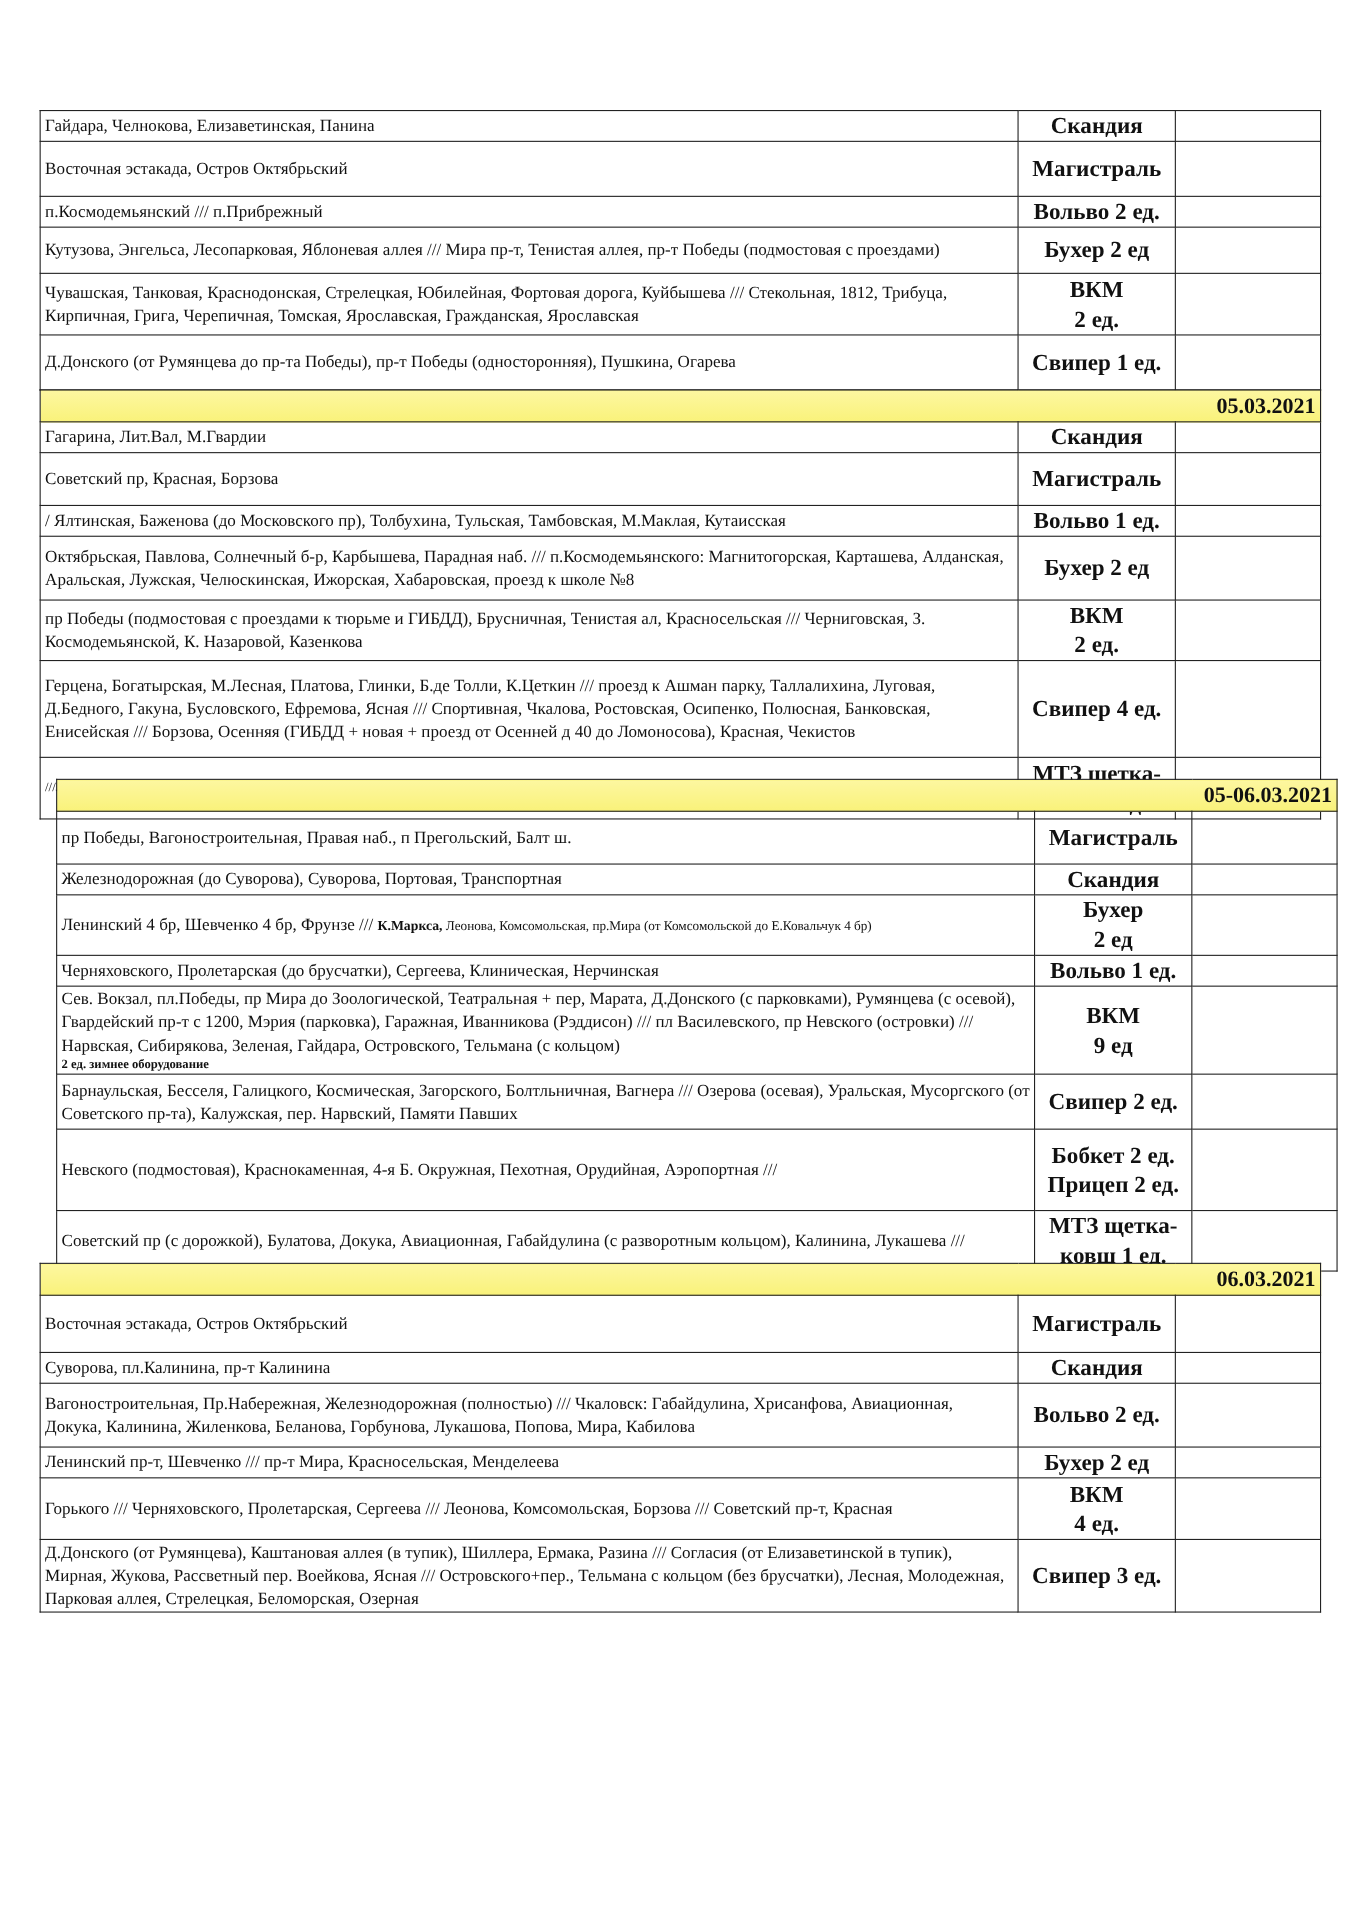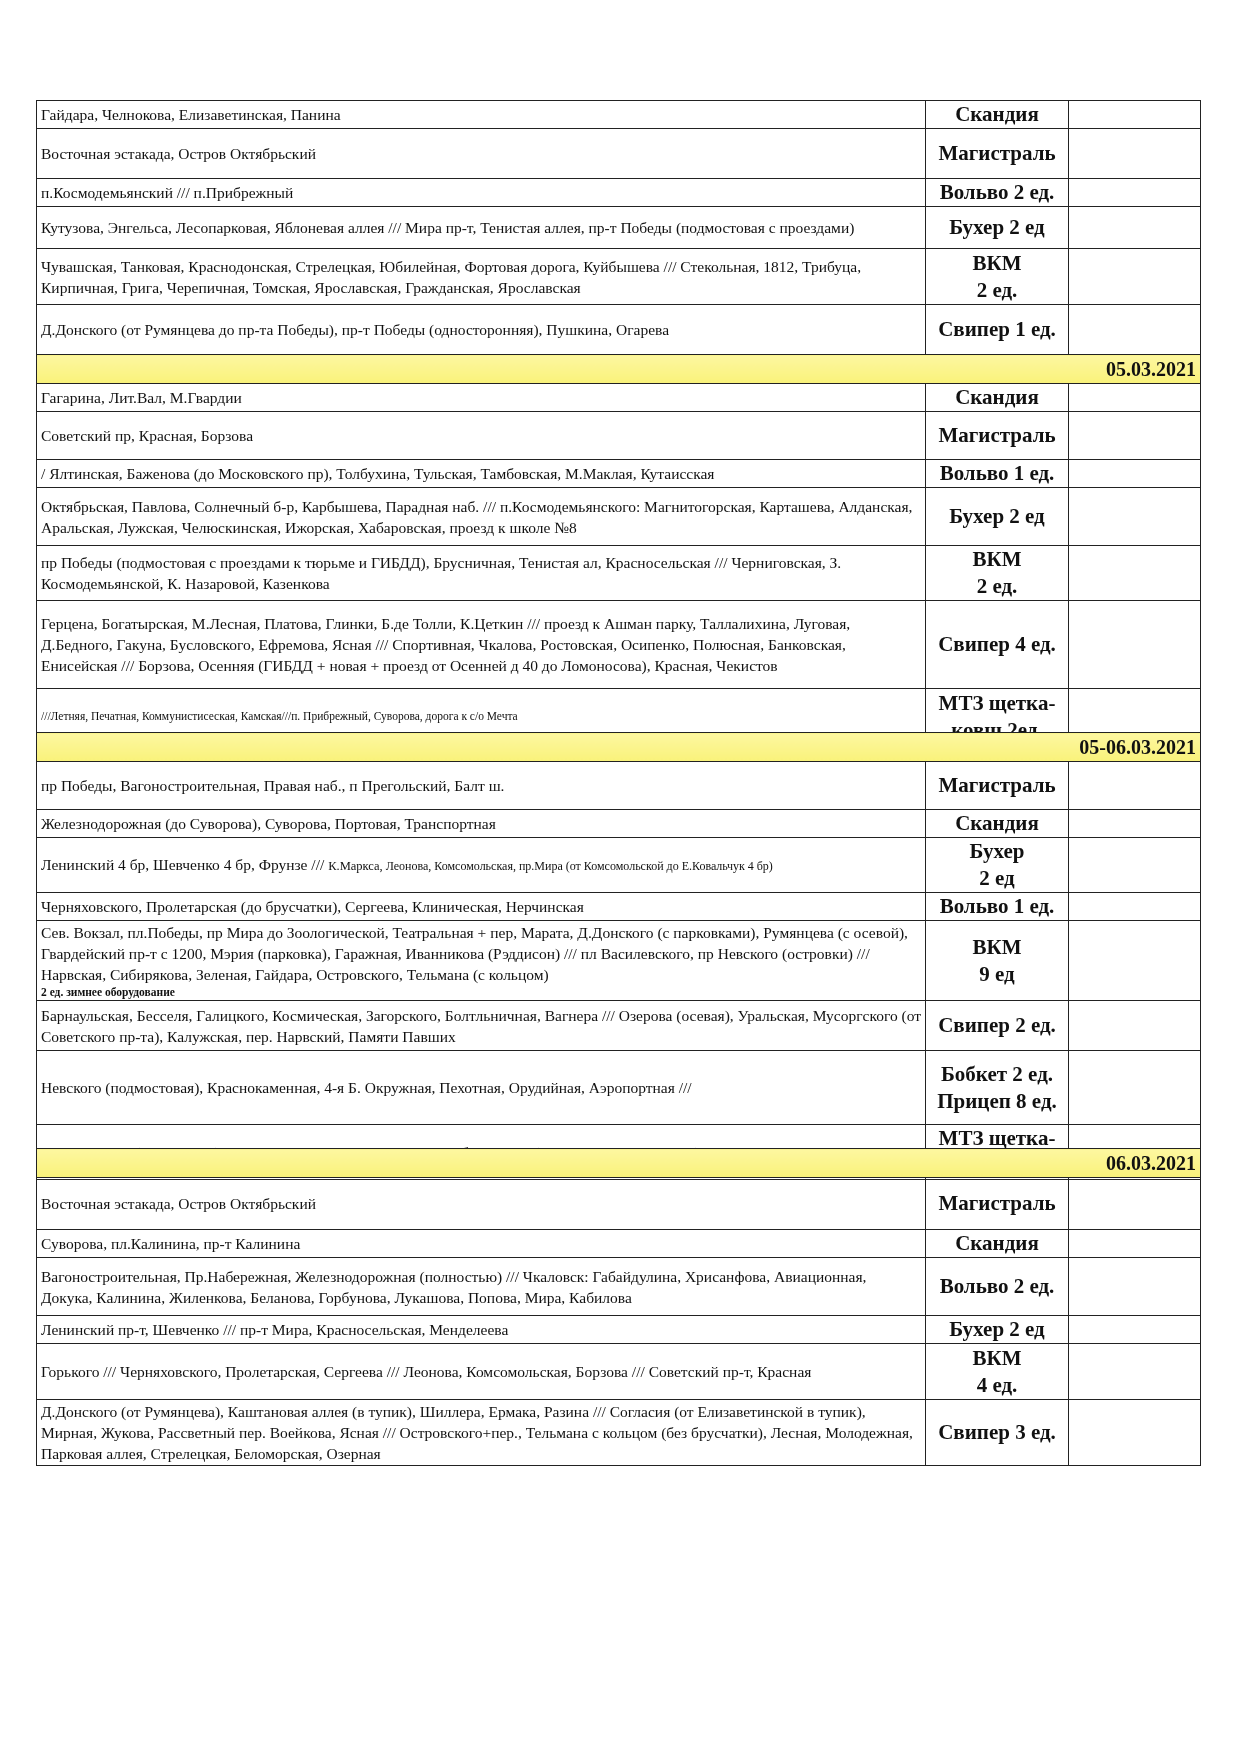--- a/index.html
+++ b/index.html
@@ -8,21 +8,21 @@
   .section { position: absolute; left: 36px; width: 1164px; }
   table.grid { border-collapse: collapse; width: 1164px; table-layout: fixed; }
   table.grid td { border: 1.5px solid #222; padding: 0 4px; vertical-align: middle; }
   td.streets { font-size: 15.5px; line-height: 21px; text-align: left; }
   td.streets.small { font-size: 11.5px; }
   td.equip { font-weight: bold; font-size: 21px; line-height: 27px; text-align: center; padding: 0 2px; }
   td.blank { }
   tr.date-row td { background: #fbf58a; text-align: right; font-weight: bold; font-size: 20px; height: 28px;
                    background-image: linear-gradient(180deg, #fdf7a0 0%, #f9f27a 100%); }
   .note { display: block; font-weight: bold; font-size: 11.5px; line-height: 14px; }
-  .bold-inline { font-weight: normal; }
+  .bold-inline { font-weight: bold; }
   col.c1 { width: 889px; }
   col.c2 { width: 143px; }
   col.c3 { width: 132px; }
   .line { display: block; }
 </style>
 </head>
 <body>
 
 <div class="section" style="top:100px;">
   <table class="grid">
@@ -138,21 +138,21 @@
       <td class="equip">
         <span class="line">МТЗ щетка-</span>
         <span class="line">ковш 2ед.</span>
       </td>
       <td class="blank"></td>
     </tr>
   </tbody>
     </table>
 </div>
 
-<div class="section" style="top:732px;">
+<div class="section" style="top:708px;margin-left:15px;">
   <table class="grid">
     <colgroup>
         <col class="c1">
         <col class="c2">
         <col class="c3">
       </colgroup>
     <tbody>
         <tr class="date-row">
       <td colspan="3">05-06.03.2021</td>
     </tr>
@@ -202,21 +202,21 @@
       <td class="streets">Барнаульская, Бесселя, Галицкого, Космическая, Загорского, Болтльничная, Вагнера /// Озерова (осевая), Уральская, Мусоргского (от Советского пр-та), Калужская, пер. Нарвский, Памяти Павших</td>
       <td class="equip">
             <span class="line">Свипер  2 ед.</span>
           </td>
       <td class="blank"></td>
     </tr>
     <tr style="height:74px;">
       <td class="streets">Невского (подмостовая), Краснокаменная, 4-я Б. Окружная, Пехотная, Орудийная, Аэропортная  ///</td>
       <td class="equip">
         <span class="line">Бобкет  2 ед.</span>
-        <span class="line">Прицеп 8 ед.</span>
+        <span class="line">Прицеп 2 ед.</span>
       </td>
       <td class="blank"></td>
     </tr>
     <tr style="height:52px;">
       <td class="streets">Советский пр (с дорожкой), Булатова, Докука, Авиационная, Габайдулина (с разворотным кольцом), Калинина, Лукашева  ///</td>
       <td class="equip">
         <span class="line">МТЗ щетка-</span>
         <span class="line">ковш 1 ед.</span>
       </td>
       <td class="blank"></td>

